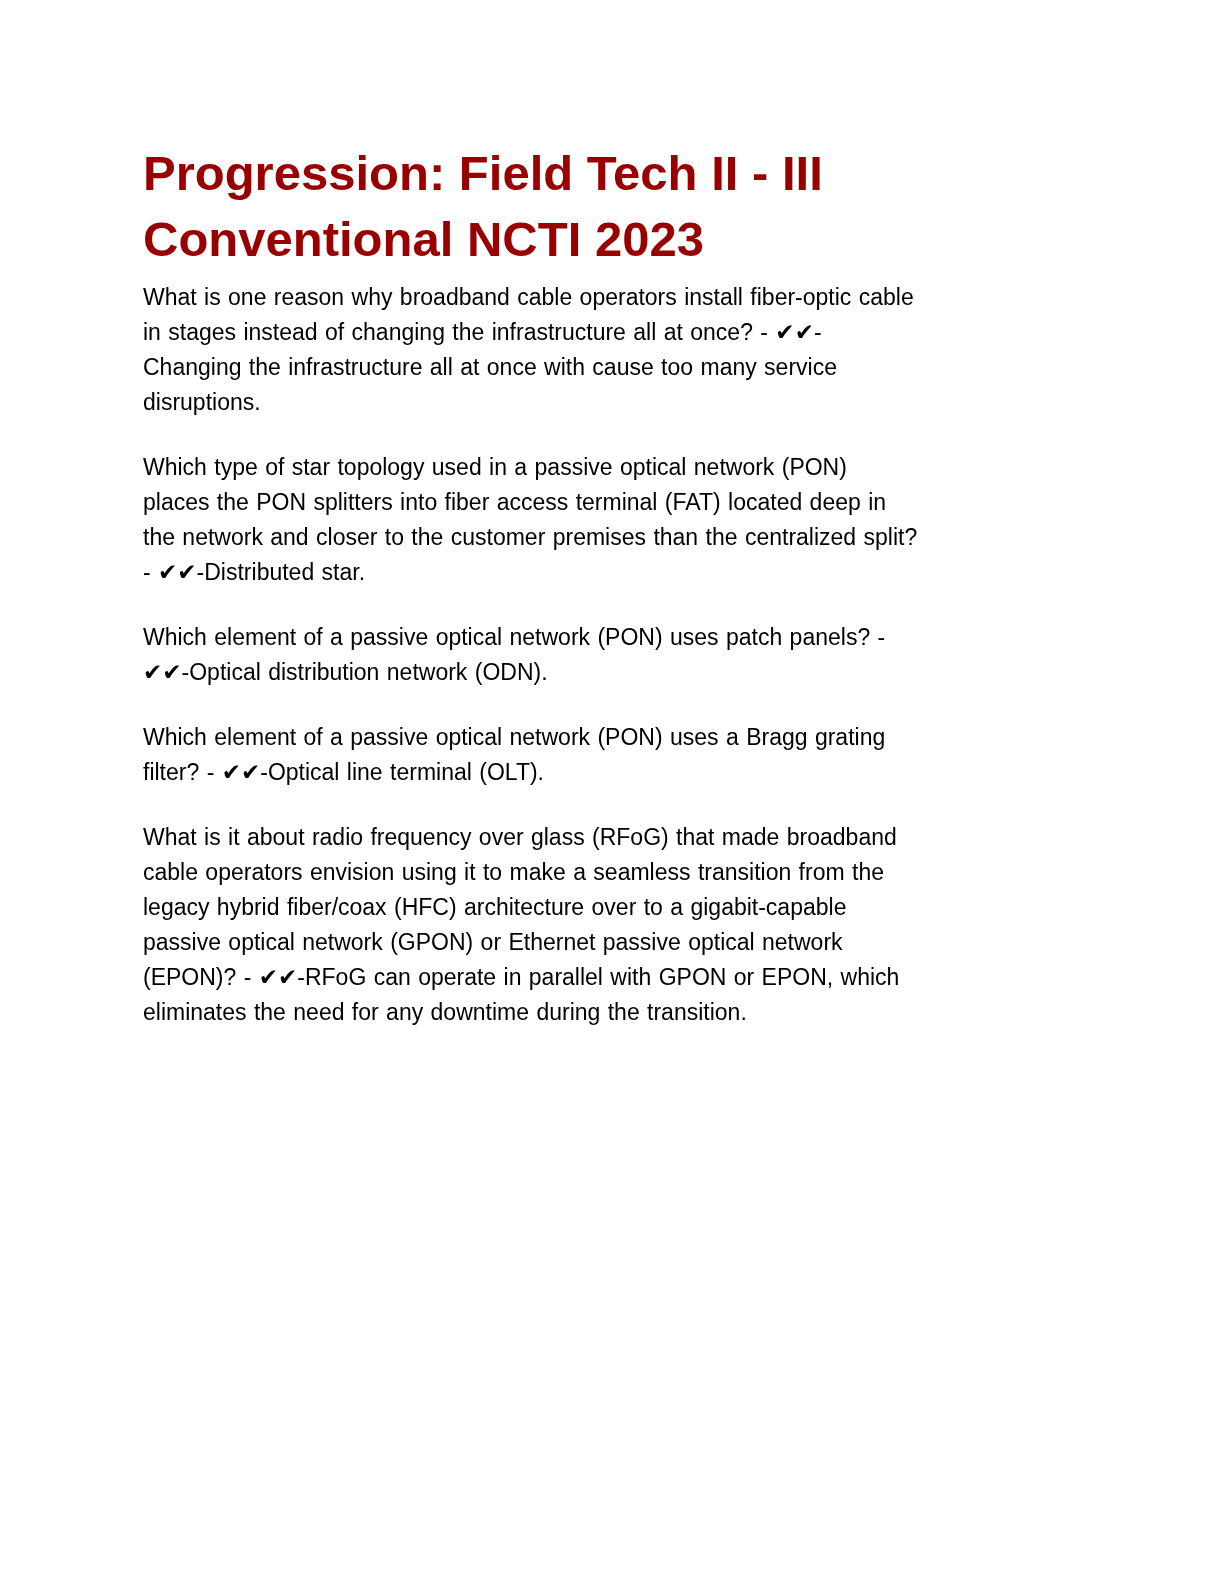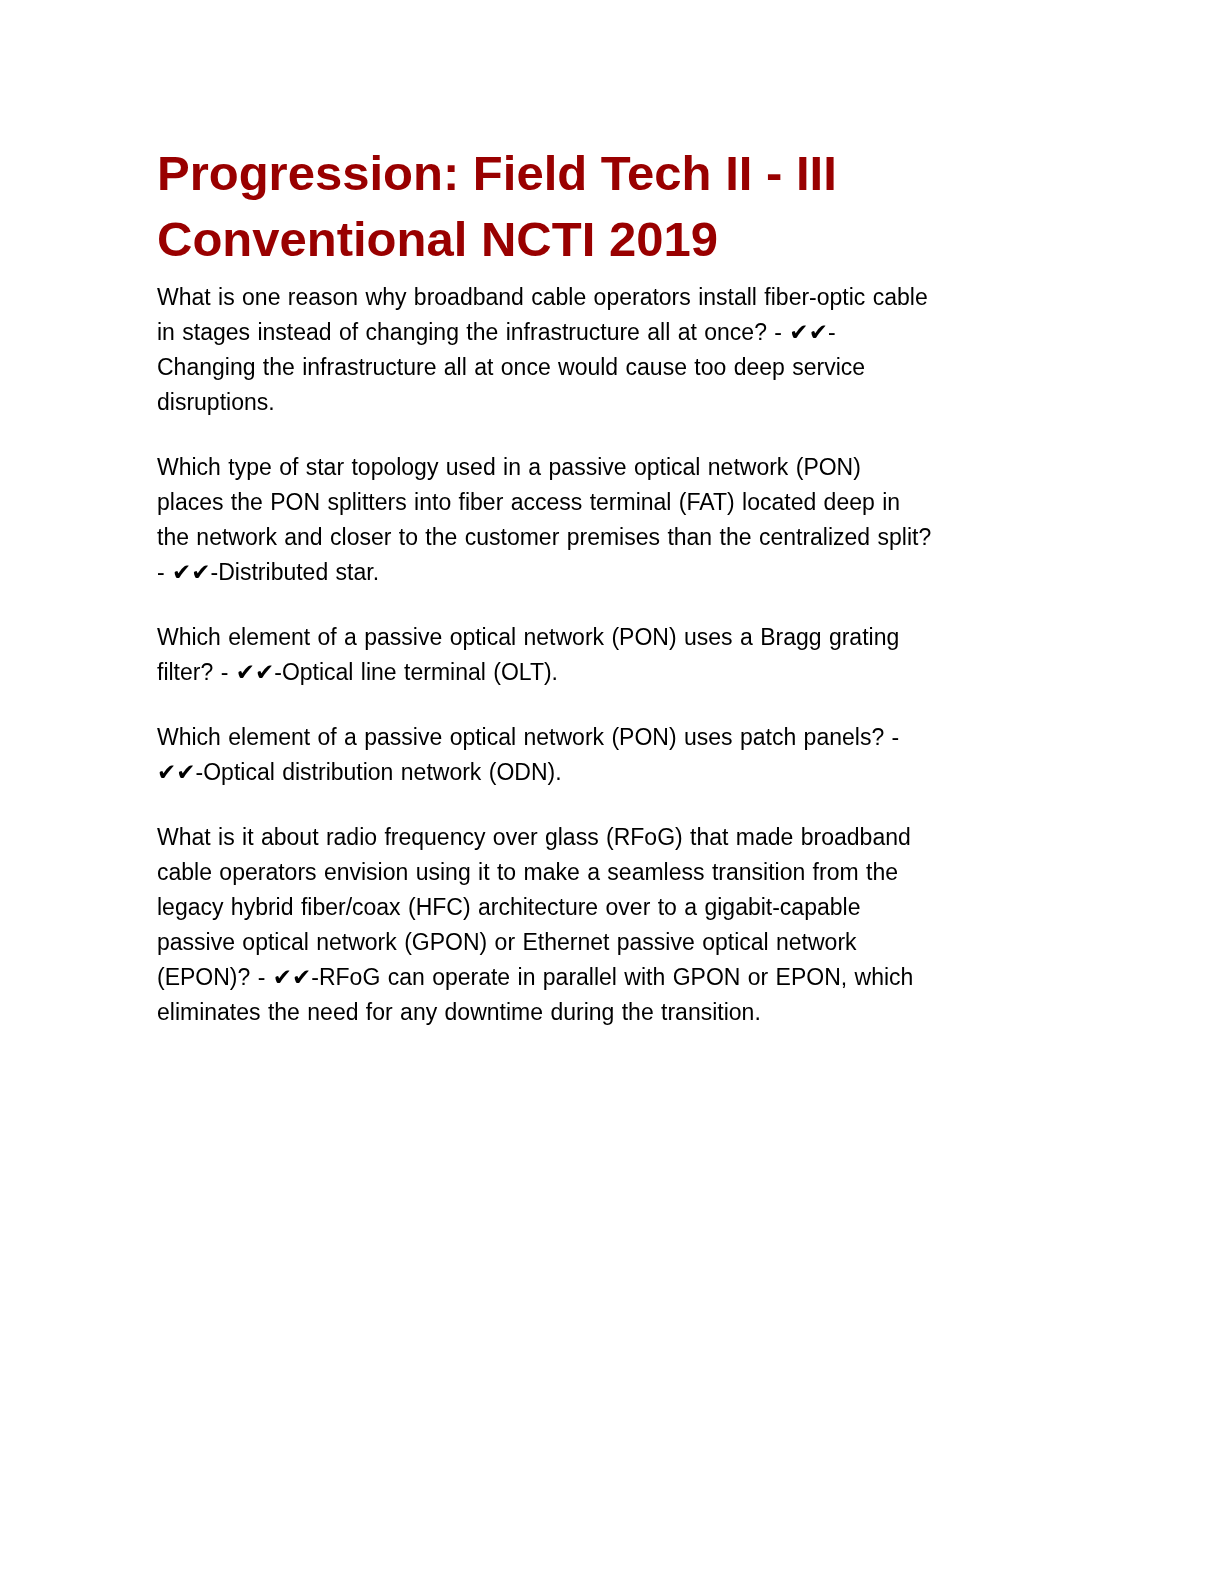--- a/index.html
+++ b/index.html
@@ -10,21 +10,20 @@
     background: #ffffff;
     font-family: "Liberation Sans", "DejaVu Sans", sans-serif;
     color: #000000;
     overflow: hidden;
   }
   .page {
     width: 1063px;
     height: 1584px;
     padding: 140px 143px 24px 143px;
     background: #ffffff;
-    margin-left: 14px;
   }
   h1.doc-title {
     margin: 0 0 8px 0;
     font-size: 49px;
     line-height: 66px;
     font-weight: 700;
     letter-spacing: 0px;
   }
   h1.doc-title .title-line {
     display: block;
@@ -36,22 +35,22 @@
     font-weight: 400;
     word-spacing: 1px;
   }
 </style>
 </head>
 <body>
 
 <div class="page">
   <h1 class="doc-title" style="color: rgb(153, 0, 0);">
     <span class="title-line">Progression: Field Tech II - III</span>
-    <span class="title-line">Conventional NCTI 2019</span>
+    <span class="title-line">Conventional NCTI 2023</span>
   </h1>
   <div class="qa-list">
-      <p class="qa-para">What is one reason why broadband cable operators install fiber-optic cable in stages instead of changing the infrastructure all at once? - ✔✔-Changing the infrastructure all at once would cause too deep service disruptions.</p>
+      <p class="qa-para">What is one reason why broadband cable operators install fiber-optic cable in stages instead of changing the infrastructure all at once? - ✔✔-Changing the infrastructure all at once with cause too many service disruptions.</p>
       <p class="qa-para">Which type of star topology used in a passive optical network (PON) places the PON splitters into fiber access terminal (FAT) located deep in the network and closer to the customer premises than the centralized split? - ✔✔-Distributed star.</p>
+      <p class="qa-para">Which element of a passive optical network (PON) uses patch panels? - ✔✔-Optical distribution network (ODN).</p>
       <p class="qa-para">Which element of a passive optical network (PON) uses a Bragg grating filter? - ✔✔-Optical line terminal (OLT).</p>
-      <p class="qa-para">Which element of a passive optical network (PON) uses patch panels? - ✔✔-Optical distribution network (ODN).</p>
       <p class="qa-para">What is it about radio frequency over glass (RFoG) that made broadband cable operators envision using it to make a seamless transition from the legacy hybrid fiber/coax (HFC) architecture over to a gigabit-capable passive optical network (GPON) or Ethernet passive optical network (EPON)? - ✔✔-RFoG can operate in parallel with GPON or EPON, which eliminates the need for any downtime during the transition.</p>
     </div>
 </div>
 
 </body></html>

